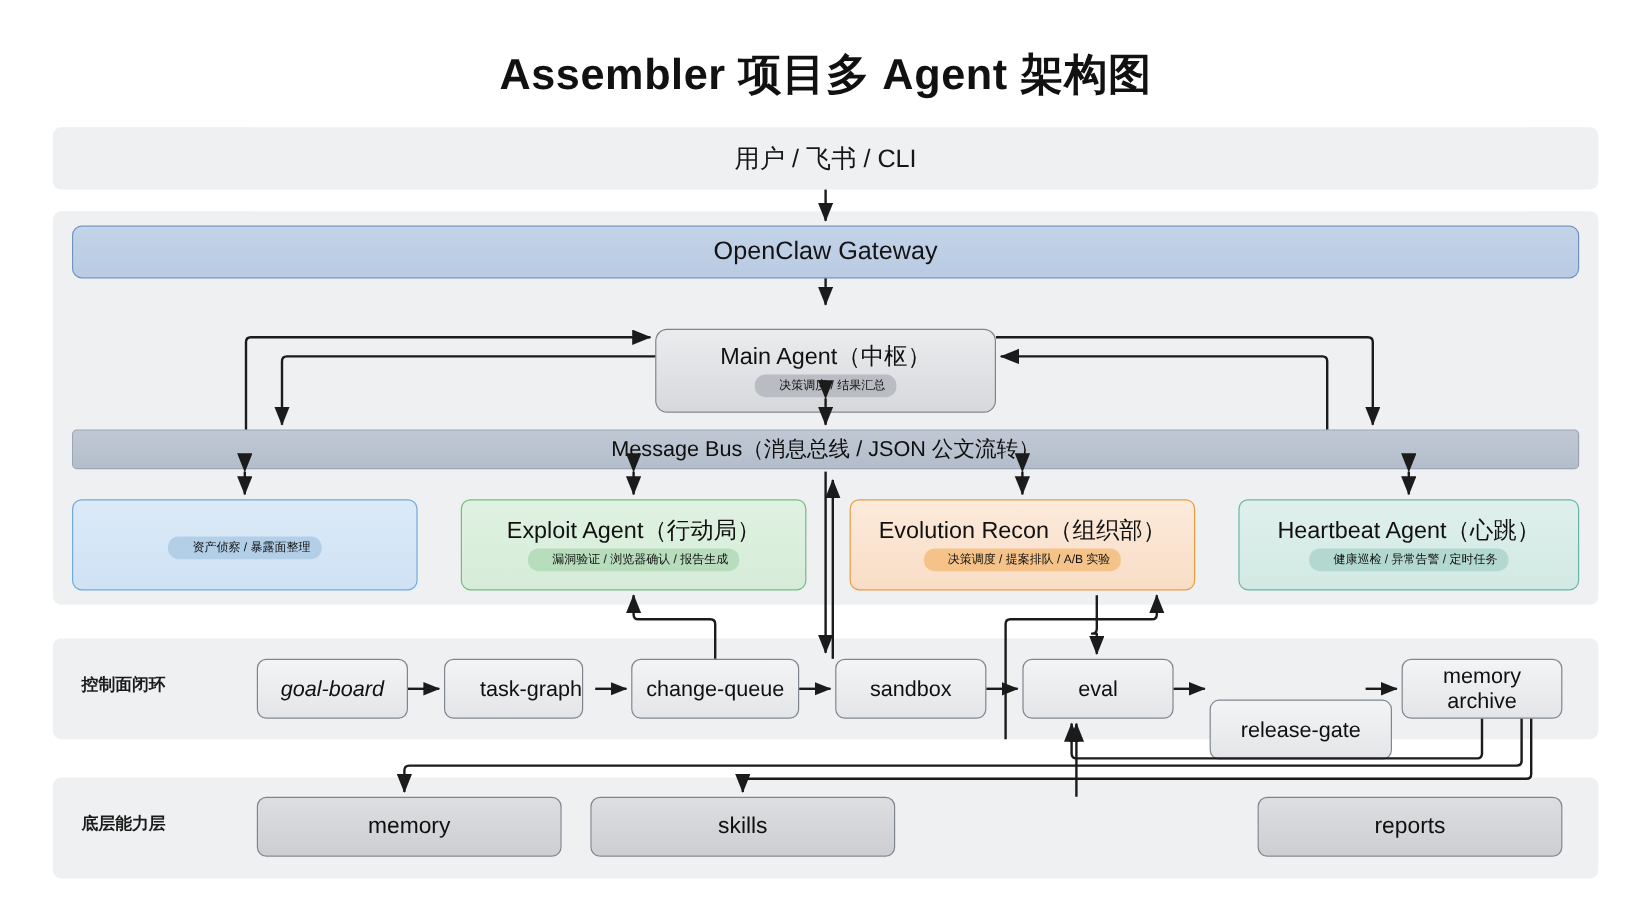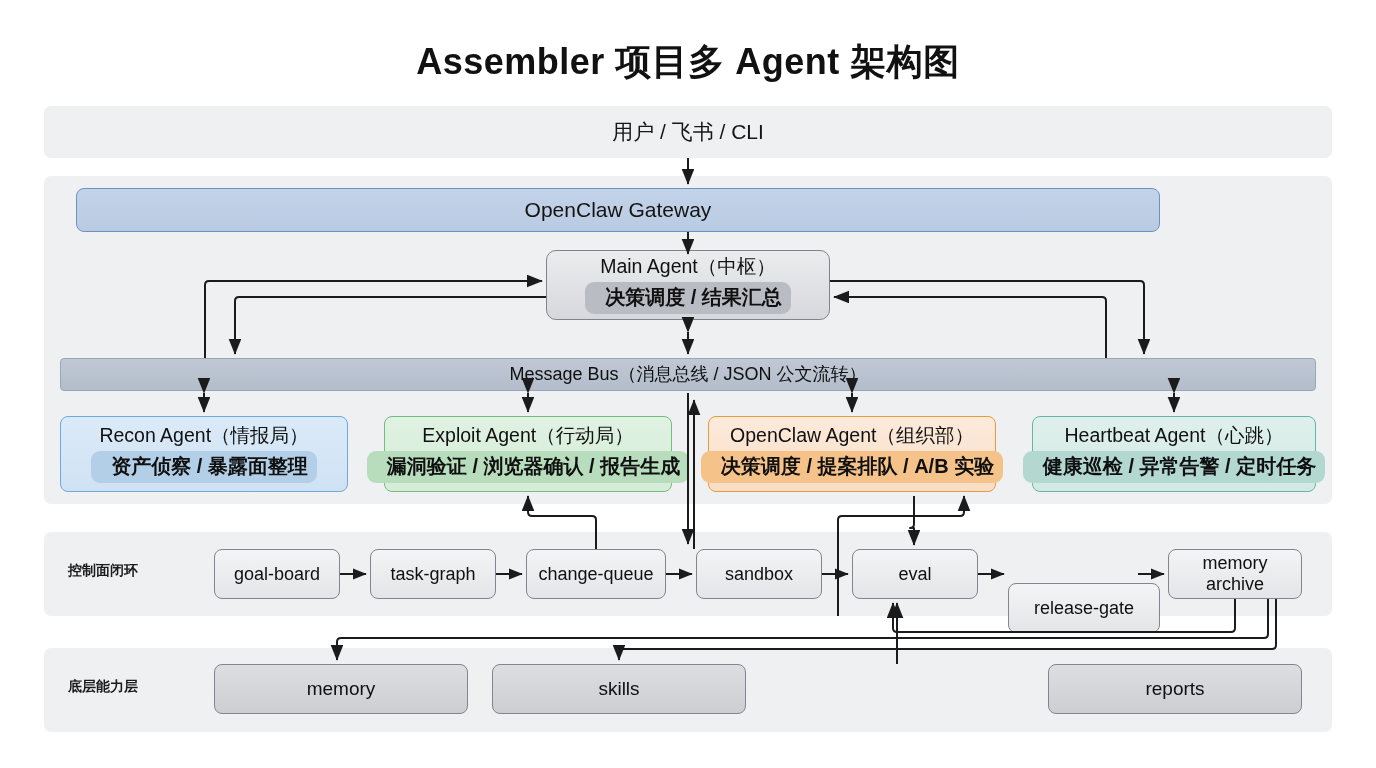--- a/index.html
+++ b/index.html
@@ -58,46 +58,46 @@
     align-items: center;
     justify-content: center;
     border-radius: 8px;
     text-align: center;
   }
   .node .t1 { line-height: 1.12; }
   .pill {
     display: inline-block;
     border-radius: 9px;
     padding: 2px 9px 3px 20px;
-    font-size: 20px;
-    font-weight: 700;
+    font-size: 10px;
+    font-weight: 400;
     margin-top: 4px;
     white-space: nowrap;
   }
 
   
   #user-text {
     position: absolute;
     left: 44px; top: 106px;
     width: 1288px; height: 52px;
     display: flex; align-items: center; justify-content: center;
     font-size: 21px; color: #161616; font-weight: 400;
   }
 
   
   #gateway {
-    left: 76px; top: 188px; width: 1084px; height: 44px;
+    left: 60px; top: 188px; width: 1256px; height: 44px;
     background: linear-gradient(180deg,#c3d3e8 0%,#b9cbe3 100%);
     border: 1.5px solid #6e92bf;
     font-size: 21px; color: #141414;
   }
 
   
   #main-agent {
-    left: 546px; top: 250px; width: 284px; height: 70px;
+    left: 546px; top: 274px; width: 284px; height: 70px;
     background: linear-gradient(180deg,#ebecee 0%,#d6d8dc 100%);
     border: 1.4px solid #7d848c;
     border-radius: 10px;
   }
   #main-agent .t1 { font-size: 19.5px; color: #111; }
   #main-agent .pill { background: #b9bcc2; color: #101010; }
 
   
   #bus {
     left: 60px; top: 358px; width: 1256px; height: 33px;
@@ -140,22 +140,22 @@
   #agent-heartbeat .pill { background: #b3d8d0; color: #101010; }
 
   
   .ctrl {
     top: 549px; height: 50px;
     background: linear-gradient(180deg,#f3f4f5 0%,#e3e5e8 100%);
     border: 1.3px solid #7f868f;
     border-radius: 8px;
     font-size: 18px; color: #101010;
   }
-  #n-goal    { left: 214px; width: 126px; }
-  #n-task    { left: 370px; width: 126px; }
+  #n-goal    { left: 214px; width: 126px; font-style: italic; }
+  #n-task    { left: 370px; width: 116px; align-items: flex-end; }
   #n-change  { left: 526px; width: 140px; }
   #n-sandbox { left: 696px; width: 126px; }
   #n-eval    { left: 852px; width: 126px; }
   #n-release { left: 1008px; width: 152px; margin-top: 34px; }
   #n-memarch { left: 1168px; width: 134px; }
   #n-memarch .t1 { font-size: 18px; line-height: 1.18; }
 
   
   .base {
     top: 664px; height: 50px;
@@ -200,31 +200,30 @@
   <div class="node" id="main-agent">
     <span class="t1">Main Agent（中枢）</span>
     <span class="pill">决策调度 / 结果汇总</span>
   </div>
 
   <div class="node" id="bus">
     <span class="t1">Message Bus（消息总线 / JSON 公文流转）</span>
   </div>
 
   <div class="node agent" id="agent-recon">
-    <span class="t1">Recon Agent（情报局）</span>
     <span class="pill">资产侦察 / 暴露面整理</span>
   </div>
 
   <div class="node agent" id="agent-exploit">
     <span class="t1">Exploit Agent（行动局）</span>
     <span class="pill">漏洞验证 / 浏览器确认 / 报告生成</span>
   </div>
 
   <div class="node agent" id="agent-evolution">
-    <span class="t1">OpenClaw Agent（组织部）</span>
+    <span class="t1">Evolution Recon（组织部）</span>
     <span class="pill">决策调度 / 提案排队 / A/B 实验</span>
   </div>
 
   <div class="node agent" id="agent-heartbeat">
     <span class="t1">Heartbeat Agent（心跳）</span>
     <span class="pill">健康巡检 / 异常告警 / 定时任务</span>
   </div>
 
   <div class="node ctrl" id="n-goal">
     <span class="t1">goal-board</span>

